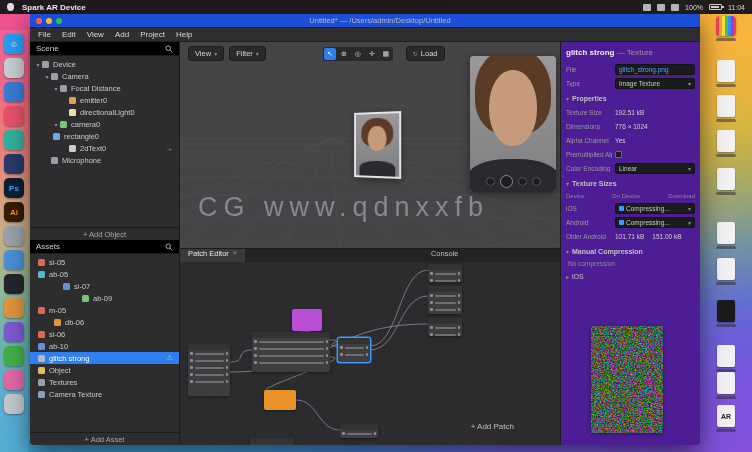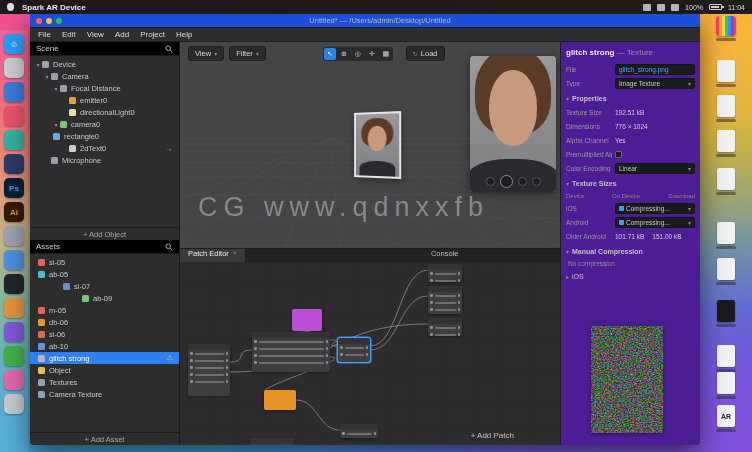--- a/index.html
+++ b/index.html
@@ -77,21 +77,21 @@
 .tab .x{color:#8f8f8f;font-size:7px;}
 .tab.console{margin-left:178px;}
 .graph{flex:1;position:relative;background:#2c2c2e;background-image:radial-gradient(#39393b 0.8px,transparent 0.8px);background-size:11px 11px;overflow:hidden;}
 #wires{position:absolute;left:0;top:0;}
 .node{position:absolute;background:#3e3e40;border-radius:2px;box-shadow:0 1px 3px rgba(0,0,0,.45);overflow:hidden;z-index:2;}
 .node .nhead{height:6px;background:#333335;}
 .node .nrow{height:7px;display:flex;align-items:center;padding:0 2px;gap:2px;}
 .node .dot{width:2.5px;height:2.5px;border-radius:50%;background:#8f8f94;flex:0 0 auto;}
 .node .bar{height:2px;background:#6f6f72;border-radius:1px;flex:1;}
 .node.sel{box-shadow:0 0 0 1.5px #3b9cff,0 1px 3px rgba(0,0,0,.45);}
-.add-patch{position:absolute;right:46px;bottom:5px;color:#c2c2c2;font-size:8px;z-index:3;text-align:center;}
+.add-patch{position:absolute;right:46px;bottom:14px;color:#c2c2c2;font-size:8px;z-index:3;text-align:center;}
 .inspector{width:140px;background:#4c1d95;border-left:1px solid #1c1c1c;padding:4px 5px;color:#c9c9c9;font-size:7px;overflow:hidden;position:relative;flex:0 0 auto;}
 .insp-title{font-size:8px;color:#ededed;margin:2px 0 5px;white-space:nowrap;overflow:hidden;}
 .dim{color:#9a9a9a;font-weight:normal;}
 .insp-row{display:flex;align-items:center;height:14px;gap:3px;}
 .insp-label{width:46px;color:#9a9a9a;flex:0 0 auto;font-size:6.5px;white-space:nowrap;overflow:hidden;}
 .insp-value{color:#cfcfcf;font-size:6.5px;white-space:nowrap;margin-right:5px;}
 .insp-box{flex:1;background:#1b1b1d;border:1px solid #141414;border-radius:2px;height:11px;display:flex;align-items:center;padding:0 3px;gap:2px;white-space:nowrap;overflow:hidden;font-size:6.5px;}
 .insp-box .caret{margin-left:auto;}
 .blue{color:#4da3ff;}
 .sect{height:13px;display:flex;align-items:center;gap:3px;color:#c2c2c2;font-weight:bold;font-size:7px;margin-top:2px;}
@@ -291,21 +291,21 @@
               <span>si-07</span>
             </div>
             <div class="trow" style="padding-left: 21px; margin-left: 31px;">
               <span class="tico" style="background: rgb(123, 194, 125);"></span>
               <span>ab-09</span>
             </div>
             <div class="trow" style="padding-left: 8px;">
               <span class="tico" style="background: rgb(217, 106, 90);"></span>
               <span>m-05</span>
             </div>
-            <div class="trow" style="padding-left: 8px;">
+            <div class="trow" style="padding-left: 24px;">
               <span class="tico" style="background: rgb(224, 149, 63);"></span>
               <span>db-06</span>
             </div>
             <div class="trow" style="padding-left: 8px;">
               <span class="tico" style="background: rgb(217, 106, 90);"></span>
               <span>si-06</span>
             </div>
             <div class="trow" style="padding-left: 8px;">
               <span class="tico" style="background: rgb(106, 143, 217);"></span>
               <span>ab-10</span>

